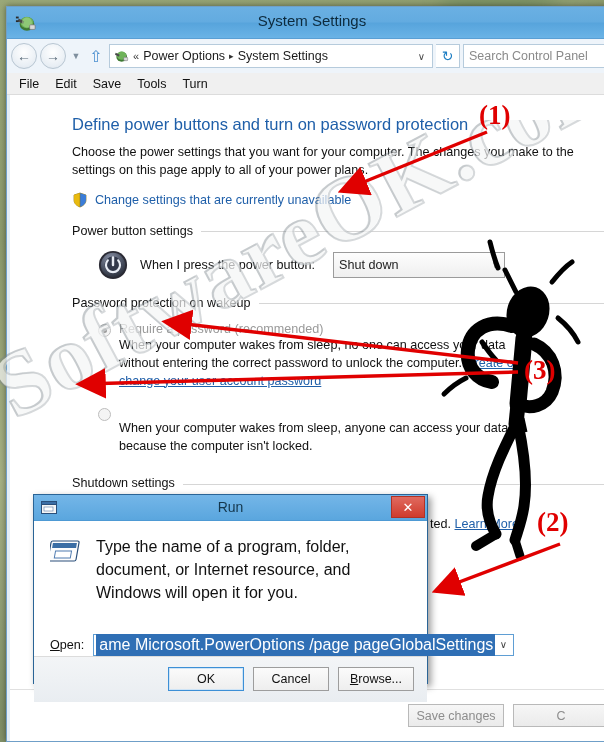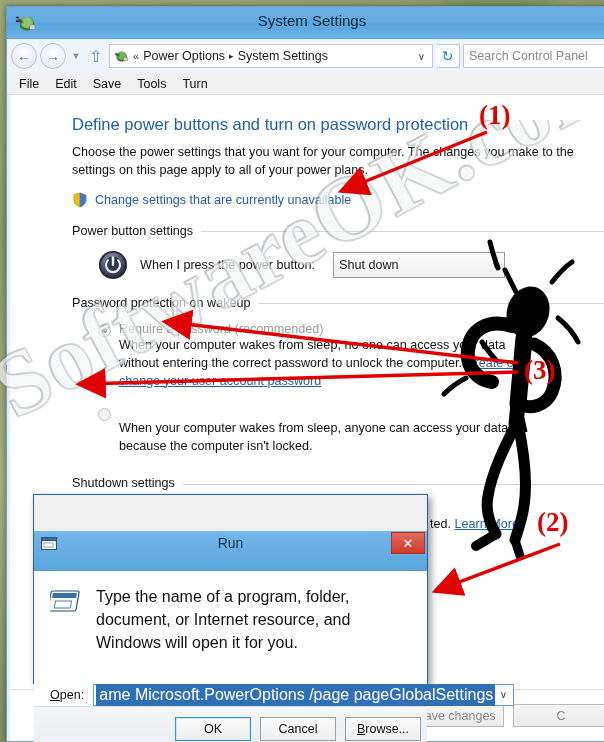--- a/index.html
+++ b/index.html
@@ -161,23 +161,23 @@
   
   #run {
     position:absolute; left: 33px; top: 494px; width: 395px; height: 190px;
     background: #f0f0f0;
     border:1px solid #2a6496;
     box-shadow: 3px 3px 7px rgba(0,0,0,.4);
     display:flex; flex-direction:column;
     z-index: 40;
   }
   .run-title {
-    height: 40px; flex:0 0 auto;
+    height: 26px; flex:0 0 auto;
     background: linear-gradient(to bottom,#74b6e8,#5aa6de);
-    position:relative; border-bottom:1px solid #4e9ad4;margin-top:36px;
+    position:relative; border-bottom:1px solid #4e9ad4;
   }
   .run-title .t { position:absolute; left:0; right:0; top:4px; text-align:center;
                   font-size:14px; color:#14364c; }
   .run-ico { position:absolute; left:7px; top:6px; width:16px; height:13px; }
   .run-close {
     position:absolute; right:2px; top:1px; width:34px; height:22px;
     background: linear-gradient(to bottom,#e06a5f,#cf3b2c);
     border:1px solid #b03225; color:#fff; font-size:13px;
     display:flex;align-items:center;justify-content:center;
   }
@@ -194,21 +194,21 @@
   .run-input .val {
     flex:1 1 auto; background:#2f6fb5; color:#fff; font-size:16px;
     padding: 2px 2px 2px 3px; white-space:nowrap; overflow:hidden;
   }
   .run-input .cv { width:16px; text-align:center; color:#444; font-size:10px;}
   .run-footer {
     flex:0 0 auto; height: 46px;
     background: linear-gradient(to bottom,#f3f5f7,#e9edf1);
     border-top:1px solid #dcdcdc;
     display:flex; align-items:center; justify-content:flex-end; gap:9px;
-    padding-right: 6px;
+    padding-right: 13px;
   }
   .rbtn {
     width:76px; height:24px; border:1px solid #9d9d9d;
     background: linear-gradient(to bottom,#fbfbfb,#eeeeee);
     font-size:12.5px; color:#111;
     display:flex;align-items:center;justify-content:center;
   }
   .rbtn.def { border:1px solid #3c8fd6; box-shadow: inset 0 0 0 1px #cfe4f6; }
   .u { text-decoration: underline; }
 

